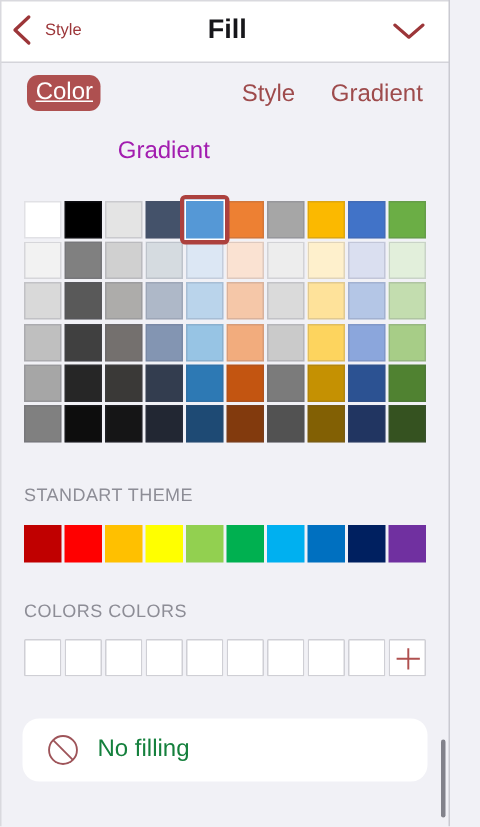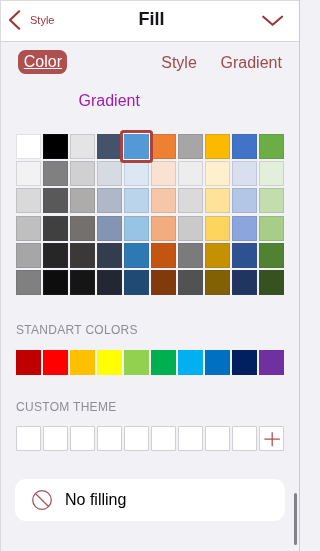--- a/index.html
+++ b/index.html
@@ -27,21 +27,21 @@
   .sw{position:absolute;width:25px;height:25px;}
   .sw.bordered{box-shadow:inset 0 0 0 1px rgba(80,80,100,.17);}
   .sel{position:absolute;width:33.2px;height:33.2px;border:3.6px solid #ac413e;border-radius:3.5px;box-sizing:border-box;z-index:5;}
   .sel > i{display:block;width:100%;height:100%;border:1.75px solid #fff;box-sizing:border-box;}
 
   .cust{position:absolute;width:25px;height:25px;background:#fff;box-shadow:inset 0 0 0 1px #cfcfd5;border-radius:1px;}
   .cust-add{position:absolute;width:25px;height:25px;background:#fff;box-shadow:inset 0 0 0 1px #cfcfd5;border-radius:1px;}
 
   .panel{position:absolute;left:14.8px;top:479px;width:270.7px;height:42px;background:#fff;border-radius:11px;cursor:pointer;}
   .nofill-icon{position:absolute;left:32.2px;top:489.7px;width:20px;height:20px;}
-  .nofill-text{position:absolute;left:65px;top:479px;height:42px;line-height:42px;font-size:16px;color:#000000;}
+  .nofill-text{position:absolute;left:65px;top:479px;height:42px;line-height:42px;font-size:16px;color:#15803d;}
   .scrollbar{position:absolute;left:293.6px;top:492.7px;width:3.2px;height:52.2px;background:#82828b;border-radius:1.8px;cursor:pointer;}
 </style>
 </head>
 <body>
 
 <div id="root">
 
   <div class="header">
     <div class="back">
       <svg width="13" height="22" viewBox="0 0 13 22">
@@ -122,35 +122,35 @@
       <div class="sw bordered" style="left: 150.75px; top: 270px; background: rgb(130, 58, 13);"></div>
       <div class="sw bordered" style="left: 177.8px; top: 270px; background: rgb(82, 82, 82);"></div>
       <div class="sw bordered" style="left: 204.85px; top: 270px; background: rgb(130, 96, 4);"></div>
       <div class="sw bordered" style="left: 231.9px; top: 270px; background: rgb(33, 53, 97);"></div>
       <div class="sw bordered" style="left: 258.95px; top: 270px; background: rgb(53, 82, 32);"></div>
       <div class="sel" style="left: 119.6px; top: 130.1px; border-color: rgb(172, 65, 62);">
         <i style="background: rgb(85, 152, 214);"></i>
       </div>
     </div>
 
-  <div class="sec-label" style="top:324.2px">STANDART COLORS</div>
+  <div class="sec-label" style="top:324.2px">STANDART THEME</div>
   <div class="grid" id="standard-grid">
       <div class="sw" style="left: 15.5px; top: 350px; background: rgb(192, 0, 0);"></div>
       <div class="sw" style="left: 42.55px; top: 350px; background: rgb(255, 0, 0);"></div>
       <div class="sw" style="left: 69.6px; top: 350px; background: rgb(255, 192, 0);"></div>
       <div class="sw" style="left: 96.65px; top: 350px; background: rgb(255, 255, 0);"></div>
       <div class="sw" style="left: 123.7px; top: 350px; background: rgb(146, 208, 80);"></div>
       <div class="sw" style="left: 150.75px; top: 350px; background: rgb(0, 176, 80);"></div>
       <div class="sw" style="left: 177.8px; top: 350px; background: rgb(0, 176, 240);"></div>
       <div class="sw" style="left: 204.85px; top: 350px; background: rgb(0, 112, 192);"></div>
       <div class="sw" style="left: 231.9px; top: 350px; background: rgb(0, 32, 96);"></div>
       <div class="sw" style="left: 258.95px; top: 350px; background: rgb(112, 48, 160);"></div>
     </div>
 
-  <div class="sec-label" style="top:400.8px">CUSTOM THEME</div>
+  <div class="sec-label" style="top:400.8px">COLORS COLORS</div>
   <div class="grid" id="custom-grid">
       <div class="cust" style="left: 15.5px; top: 426px; background: rgb(255, 255, 255);"></div>
       <div class="cust" style="left: 42.55px; top: 426px; background: rgb(255, 255, 255);"></div>
       <div class="cust" style="left: 69.6px; top: 426px; background: rgb(255, 255, 255);"></div>
       <div class="cust" style="left: 96.65px; top: 426px; background: rgb(255, 255, 255);"></div>
       <div class="cust" style="left: 123.7px; top: 426px; background: rgb(255, 255, 255);"></div>
       <div class="cust" style="left: 150.75px; top: 426px; background: rgb(255, 255, 255);"></div>
       <div class="cust" style="left: 177.8px; top: 426px; background: rgb(255, 255, 255);"></div>
       <div class="cust" style="left: 204.85px; top: 426px; background: rgb(255, 255, 255);"></div>
       <div class="cust" style="left: 231.9px; top: 426px; background: rgb(255, 255, 255);"></div>

